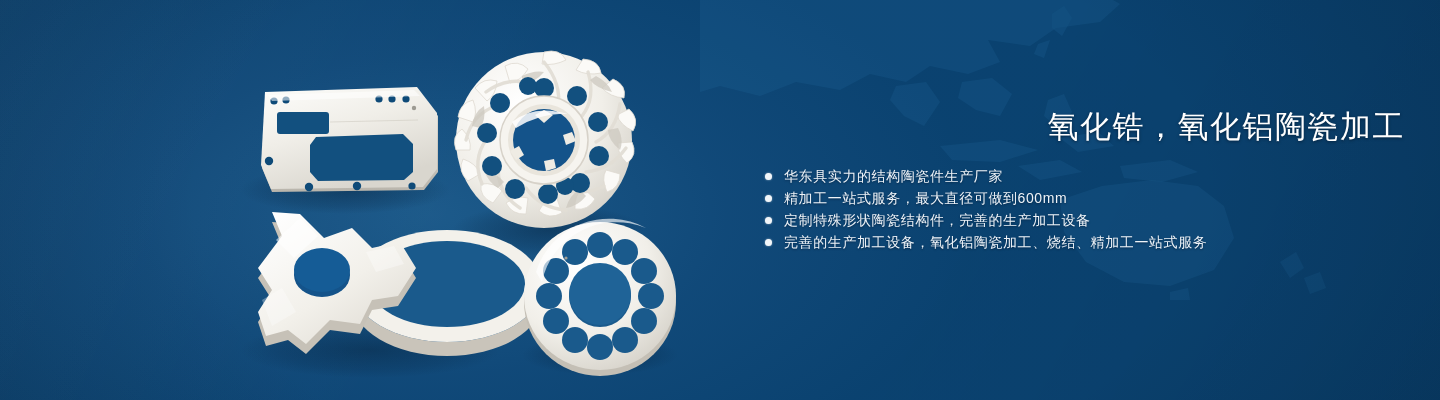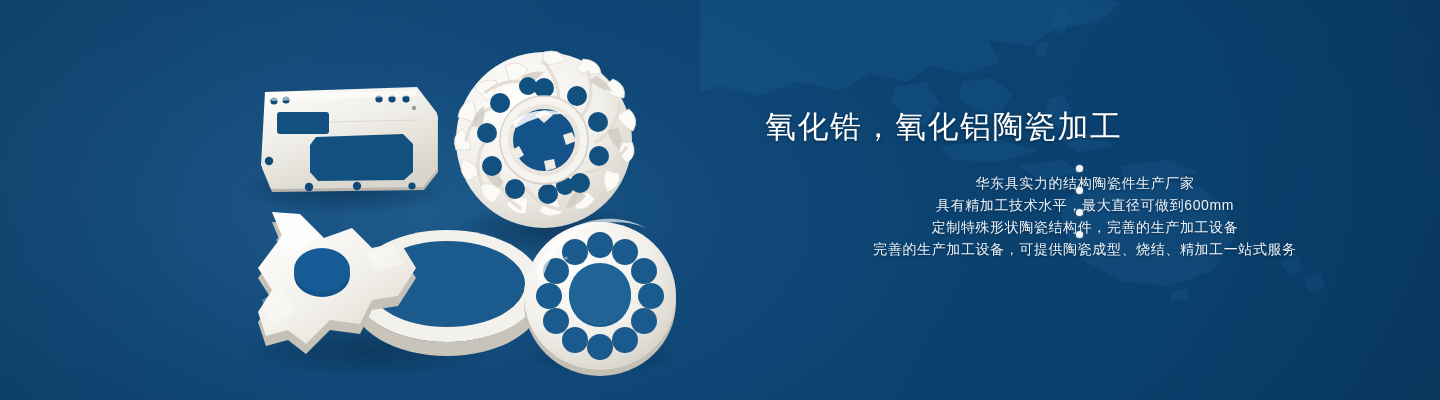--- a/index.html
+++ b/index.html
@@ -60,41 +60,41 @@
   }
   
   .parts { position: absolute; left: 0; top: 0; width: 760px; height: 400px; }
 
   
   .textcol {
     position: absolute;
     left: 765px;
     top: 105px;
     width: 640px;
+    text-align: right;
   }
   .headline {
     color: #ffffff;
     font-size: 31px;
     line-height: 44px;
     letter-spacing: 1.5px;
     font-weight: 400;
     text-shadow: 0 1px 3px rgba(0,14,30,0.55);
     white-space: nowrap;
   }
   .bullets {
     margin-top: 16px;
     list-style: none;
     padding: 0;
   }
   .bullet {
     display: flex;
     align-items: center;
     height: 22px;
     margin-bottom: 0px;
-    flex-direction: column;
   }
   .dot {
     flex: 0 0 auto;
     width: 7px;
     height: 7px;
     border-radius: 50%;
     background: #f2f6f9;
     margin-right: 12px;
     box-shadow: 0 0 2px rgba(255,255,255,0.6);
   }
@@ -346,26 +346,26 @@
   <div class="textcol">
     <div class="headline">氧化锆，氧化铝陶瓷加工</div>
 
     <ul class="bullets">
       <li class="bullet">
         <span class="dot"></span>
         <span class="btext">华东具实力的结构陶瓷件生产厂家</span>
       </li>
       <li class="bullet">
         <span class="dot"></span>
-        <span class="btext">具有精加工技术水平，最大直径可做到600mm</span>
+        <span class="btext">精加工一站式服务，最大直径可做到600mm</span>
       </li>
       <li class="bullet">
         <span class="dot"></span>
         <span class="btext">定制特殊形状陶瓷结构件，完善的生产加工设备</span>
       </li>
       <li class="bullet">
         <span class="dot"></span>
-        <span class="btext">完善的生产加工设备，可提供陶瓷成型、烧结、精加工一站式服务</span>
+        <span class="btext">完善的生产加工设备，氧化铝陶瓷加工、烧结、精加工一站式服务</span>
       </li>
     </ul>
   </div>
 
 </div>
 
 </body></html>

